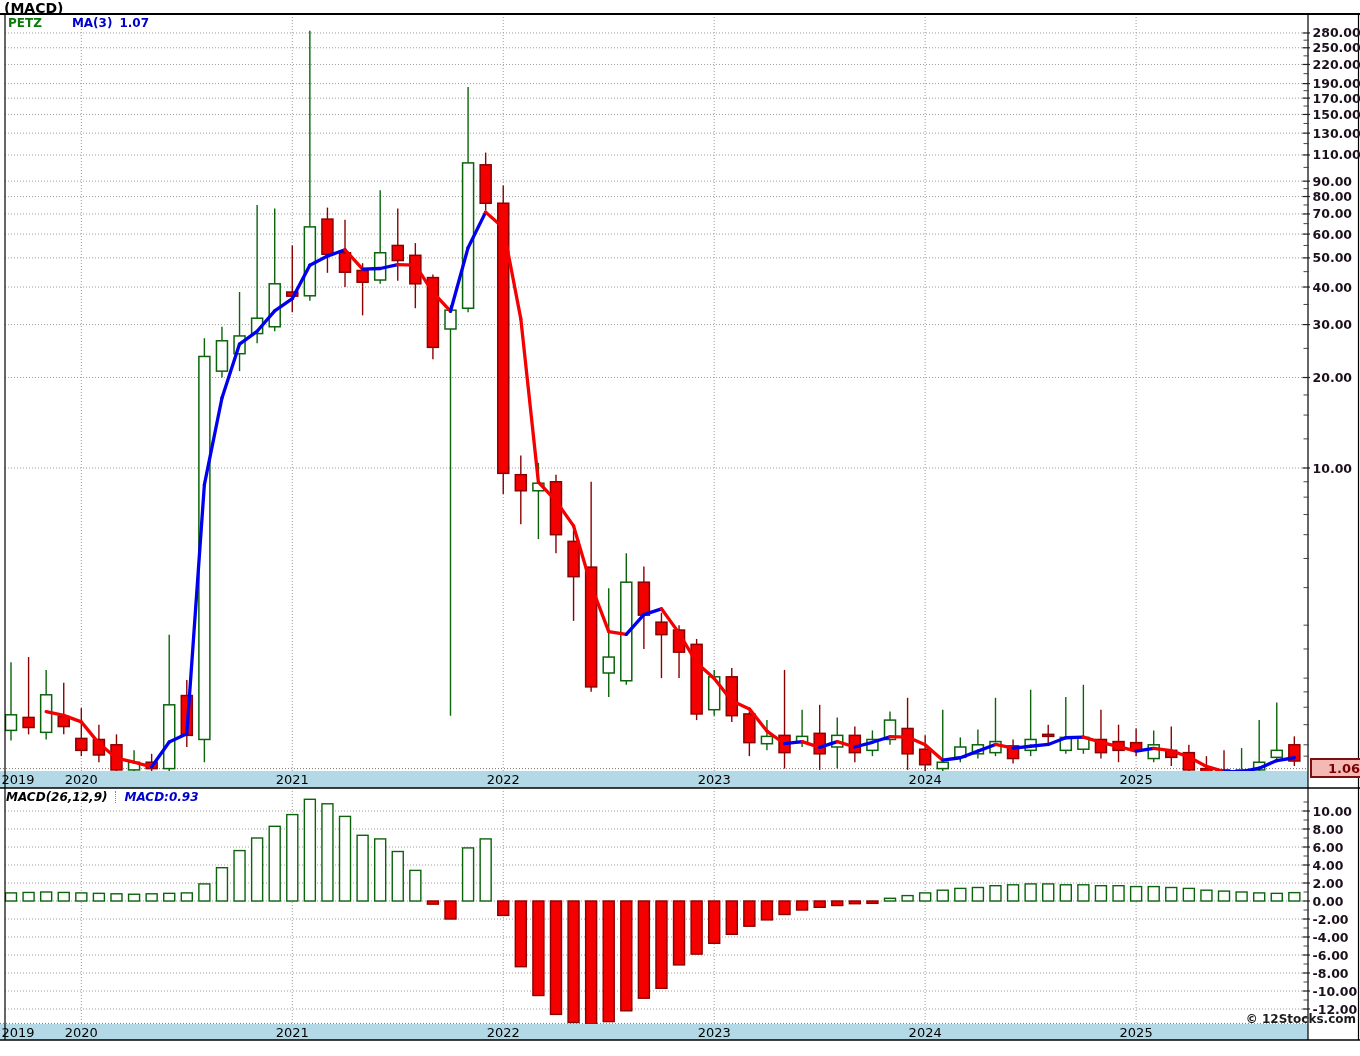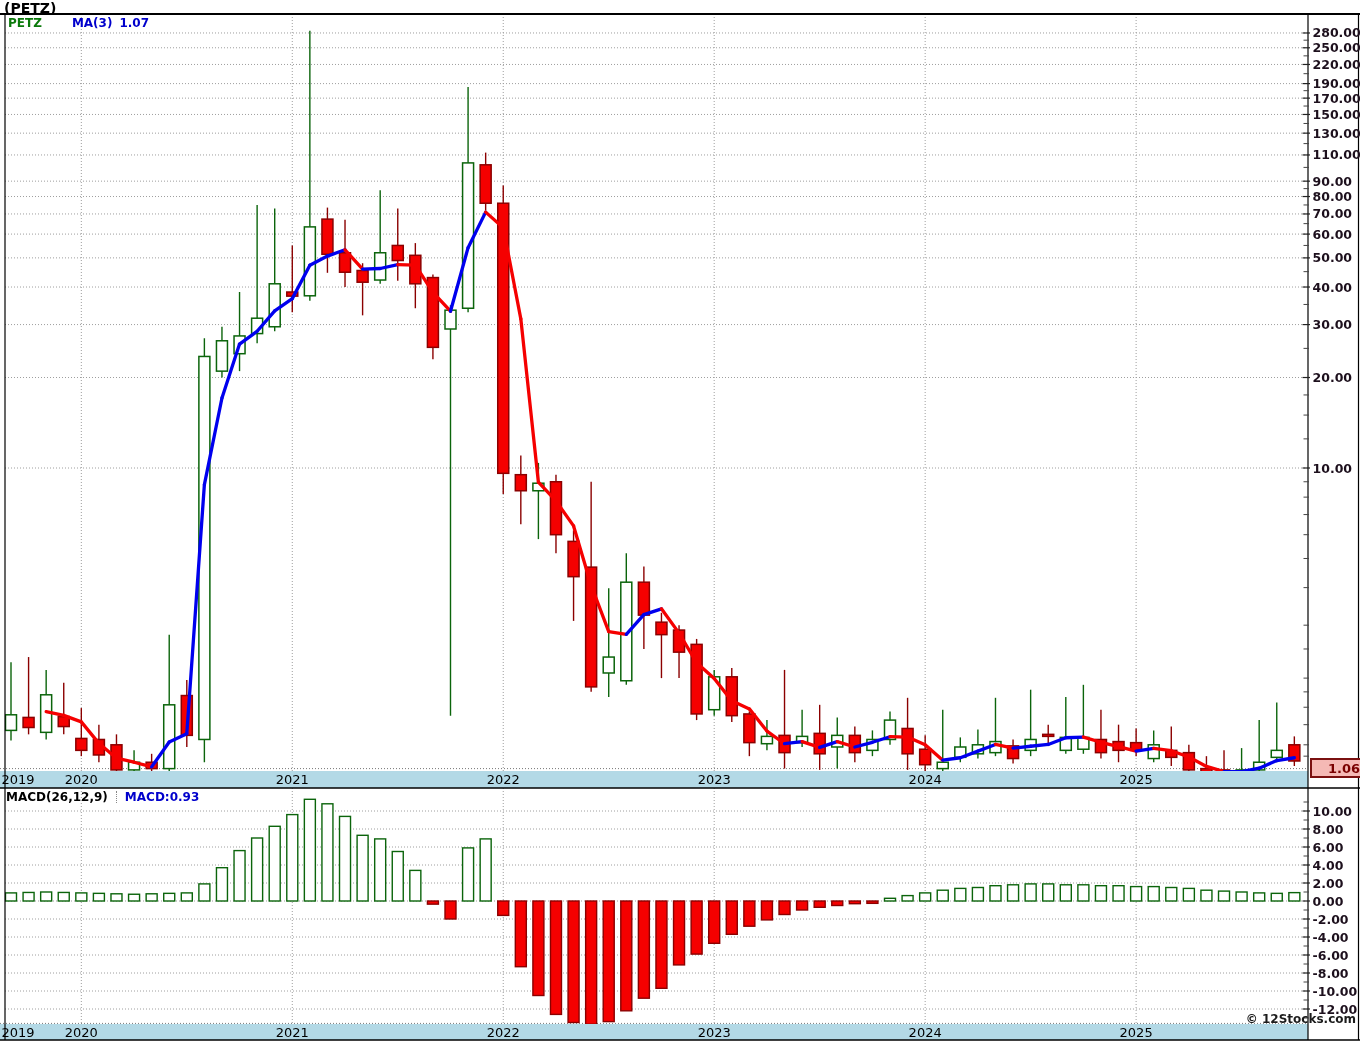--- a/index.html
+++ b/index.html
@@ -4,21 +4,21 @@
 <style>
   html,body{margin:0;padding:0;background:#fff;}
   body{font-family:"DejaVu Sans", sans-serif;}
   .chart-wrap{position:relative;width:1360px;height:1056px;background:#fff;overflow:hidden;}
   svg text{font-family:"DejaVu Sans", sans-serif;}
   .overlay{position:absolute;white-space:nowrap;}
   #title{left:4px;top:0px;font-size:14px;font-weight:bold;color:#000;}
   #legend-main{left:8px;top:16px;font-size:12px;font-weight:bold;}
   #legend-main .sym{margin-right:30px;}
   #legend-main .ma{margin-right:7px;}
-  #legend-macd{left:6px;top:790px;font-size:12px;font-weight:bold;color:#000;}
+  #legend-macd{left:6px;top:790px;font-size:12px;font-weight:bold;color:#000;font-style:italic;}
   #legend-macd .div{display:inline-block;border-left:1px dotted #888;height:12px;margin:0 8px -2px 8px;}
   #last-price{left:1310px;top:758px;width:68px;height:20px;box-sizing:border-box;
     background:#f5b9b5;border:2px solid #7a1010;color:#7a0000;font-size:13px;font-weight:bold;
     text-align:center;line-height:17px;}
   #copyright{left:0;top:1012px;width:1356px;text-align:right;font-size:12px;font-weight:bold;color:#1c1c1c;}
 </style>
 </head>
 <body>
 
 <div class="chart-wrap">
@@ -646,21 +646,21 @@
         <line x1="1303.5" x2="1309" y1="910" y2="910" stroke="#444" stroke-width="1"></line>
         <line x1="1303.5" x2="1309" y1="928" y2="928" stroke="#444" stroke-width="1"></line>
         <line x1="1303.5" x2="1309" y1="946" y2="946" stroke="#444" stroke-width="1"></line>
         <line x1="1303.5" x2="1309" y1="964" y2="964" stroke="#444" stroke-width="1"></line>
         <line x1="1303.5" x2="1309" y1="982" y2="982" stroke="#444" stroke-width="1"></line>
         <line x1="1303.5" x2="1309" y1="1000" y2="1000" stroke="#444" stroke-width="1"></line>
         <line x1="1303.5" x2="1309" y1="1018" y2="1018" stroke="#444" stroke-width="1"></line>
       </g>
     </svg>
 
-  <div id="title" class="overlay">(PETZ)</div>
+  <div id="title" class="overlay">(MACD)</div>
 
   <div id="legend-main" class="overlay">
     <span class="sym" style="color: rgb(11, 122, 11);">PETZ</span><span class="ma" style="color: rgb(0, 0, 204);">MA(3)</span><span class="maval" style="color: rgb(0, 0, 204); margin-top: 20px;">1.07</span>
   </div>
 
   <div id="legend-macd" class="overlay">
     <span>MACD(26,12,9)</span><span class="div"></span><span class="val" style="color: rgb(0, 0, 204);">MACD:0.93</span>
   </div>
 
   <div id="last-price" class="overlay">1.06</div>

